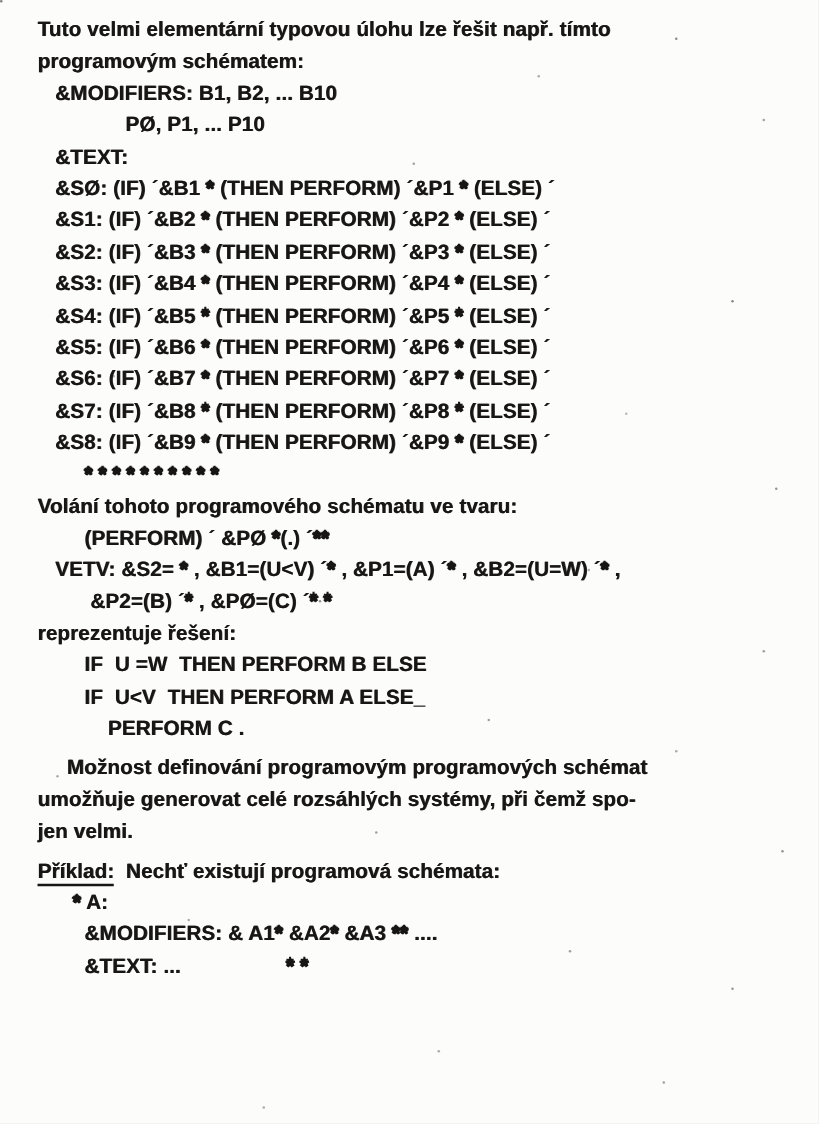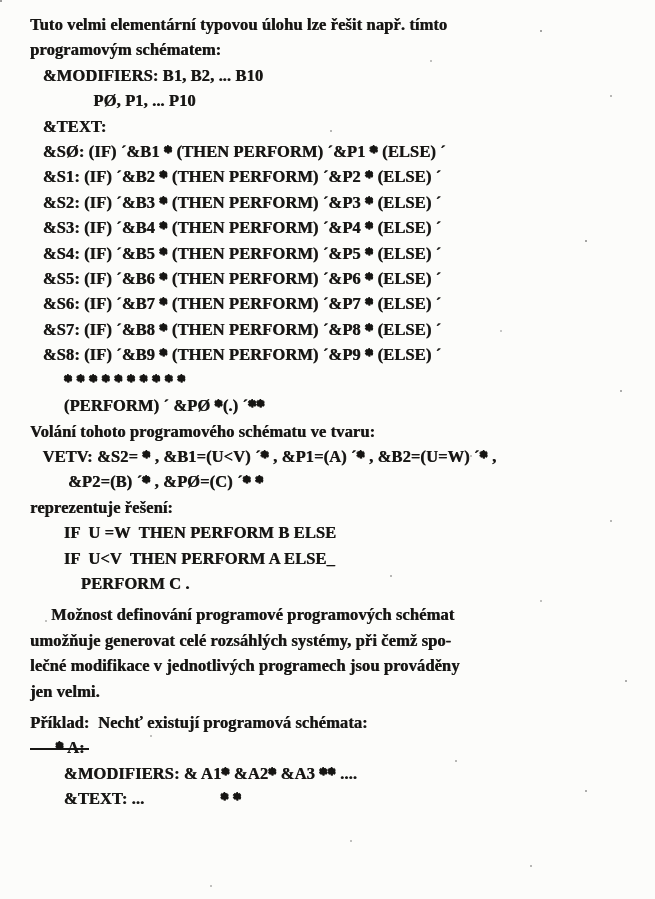--- a/index.html
+++ b/index.html
@@ -10,21 +10,21 @@
   }
   .page {
     position: relative;
     width: 655px;
     height: 899px;
     margin: 0;
     background: #fcfcfa;
     box-sizing: border-box;
     padding: 12px 0 0 30px;
     overflow: hidden;
-    font-family: Liberation Serif, serif;
+    font-family: Liberation Sans, sans-serif;
   }
   
   .page::before {
     content: "";
     position: absolute;
     left: 0; top: 0;
     width: 2px; height: 2px;
     border-radius: 50%;
     background: rgba(20,20,20,.55);
     box-shadow:
@@ -52,21 +52,21 @@
   .line.gap { margin-top: 6px; }
   
   .star {
     text-shadow:
       0.9px 0 0 currentColor, -0.9px 0 0 currentColor,
       0 0.9px 0 currentColor, 0 -0.9px 0 currentColor,
       0.7px 0.7px 0 currentColor;
   }
   .underlined {
     border-bottom: 2.5px solid #171614;
-    padding-bottom: 16px;
+    padding-bottom: 1px;
   }
 </style>
 </head>
 <body>
 
 <div class="page">
     <div class="line">Tuto velmi elementární typovou úlohu lze řešit např. tímto</div>
     <div class="line">programovým schématem:</div>
     <div class="line">   &amp;MODIFIERS: B1, B2, ... B10</div>
     <div class="line">               PØ, P1, ... P10</div>
@@ -74,29 +74,28 @@
     <div class="line">   &amp;SØ: (IF) ´&amp;B1 <span class="star">*</span> (THEN PERFORM) ´&amp;P1 <span class="star">*</span> (ELSE) ´</div>
     <div class="line">   &amp;S1: (IF) ´&amp;B2 <span class="star">*</span> (THEN PERFORM) ´&amp;P2 <span class="star">*</span> (ELSE) ´</div>
     <div class="line">   &amp;S2: (IF) ´&amp;B3 <span class="star">*</span> (THEN PERFORM) ´&amp;P3 <span class="star">*</span> (ELSE) ´</div>
     <div class="line">   &amp;S3: (IF) ´&amp;B4 <span class="star">*</span> (THEN PERFORM) ´&amp;P4 <span class="star">*</span> (ELSE) ´</div>
     <div class="line">   &amp;S4: (IF) ´&amp;B5 <span class="star">*</span> (THEN PERFORM) ´&amp;P5 <span class="star">*</span> (ELSE) ´</div>
     <div class="line">   &amp;S5: (IF) ´&amp;B6 <span class="star">*</span> (THEN PERFORM) ´&amp;P6 <span class="star">*</span> (ELSE) ´</div>
     <div class="line">   &amp;S6: (IF) ´&amp;B7 <span class="star">*</span> (THEN PERFORM) ´&amp;P7 <span class="star">*</span> (ELSE) ´</div>
     <div class="line">   &amp;S7: (IF) ´&amp;B8 <span class="star">*</span> (THEN PERFORM) ´&amp;P8 <span class="star">*</span> (ELSE) ´</div>
     <div class="line">   &amp;S8: (IF) ´&amp;B9 <span class="star">*</span> (THEN PERFORM) ´&amp;P9 <span class="star">*</span> (ELSE) ´</div>
     <div class="line">        <span class="star">*</span> <span class="star">*</span> <span class="star">*</span> <span class="star">*</span> <span class="star">*</span> <span class="star">*</span> <span class="star">*</span> <span class="star">*</span> <span class="star">*</span> <span class="star">*</span></div>
+    <div class="line">Volání tohoto programového schématu ve tvaru:</div>
     <div class="line">        (PERFORM) ´ &amp;PØ <span class="star">*</span>(.) ´<span class="star">**</span></div>
-    <div class="line">Volání tohoto programového schématu ve tvaru:</div>
     <div class="line">   VETV: &amp;S2= <span class="star">*</span> , &amp;B1=(U&lt;V) ´<span class="star">*</span> , &amp;P1=(A) ´<span class="star">*</span> , &amp;B2=(U=W) ´<span class="star">*</span> ,</div>
     <div class="line">         &amp;P2=(B) ´<span class="star">*</span> , &amp;PØ=(C) ´<span class="star">*</span> <span class="star">*</span></div>
     <div class="line">reprezentuje řešení:</div>
     <div class="line">        IF  U =W  THEN PERFORM B ELSE</div>
     <div class="line">        IF  U&lt;V  THEN PERFORM A ELSE_</div>
     <div class="line">            PERFORM C .</div>
-    <div class="line gap">     Možnost definování programové programových schémat</div>
+    <div class="line gap">     Možnost definování programovým programových schémat</div>
     <div class="line">umožňuje generovat celé rozsáhlých systémy, při čemž spo-</div>
-    <div class="line">lečné modifikace v jednotlivých programech jsou prováděny</div>
     <div class="line">jen velmi.</div>
     <div class="line gap"><span class="underlined">Příklad:</span>  Nechť existují programová schémata:</div>
     <div class="line">      <span class="star">*</span> A:</div>
     <div class="line">        &amp;MODIFIERS: &amp; A1<span class="star">*</span> &amp;A2<span class="star">*</span> &amp;A3 <span class="star">**</span> ....</div>
     <div class="line">        &amp;TEXT: ...                  <span class="star">*</span> <span class="star">*</span></div>
   </div>
 
 </body></html>

